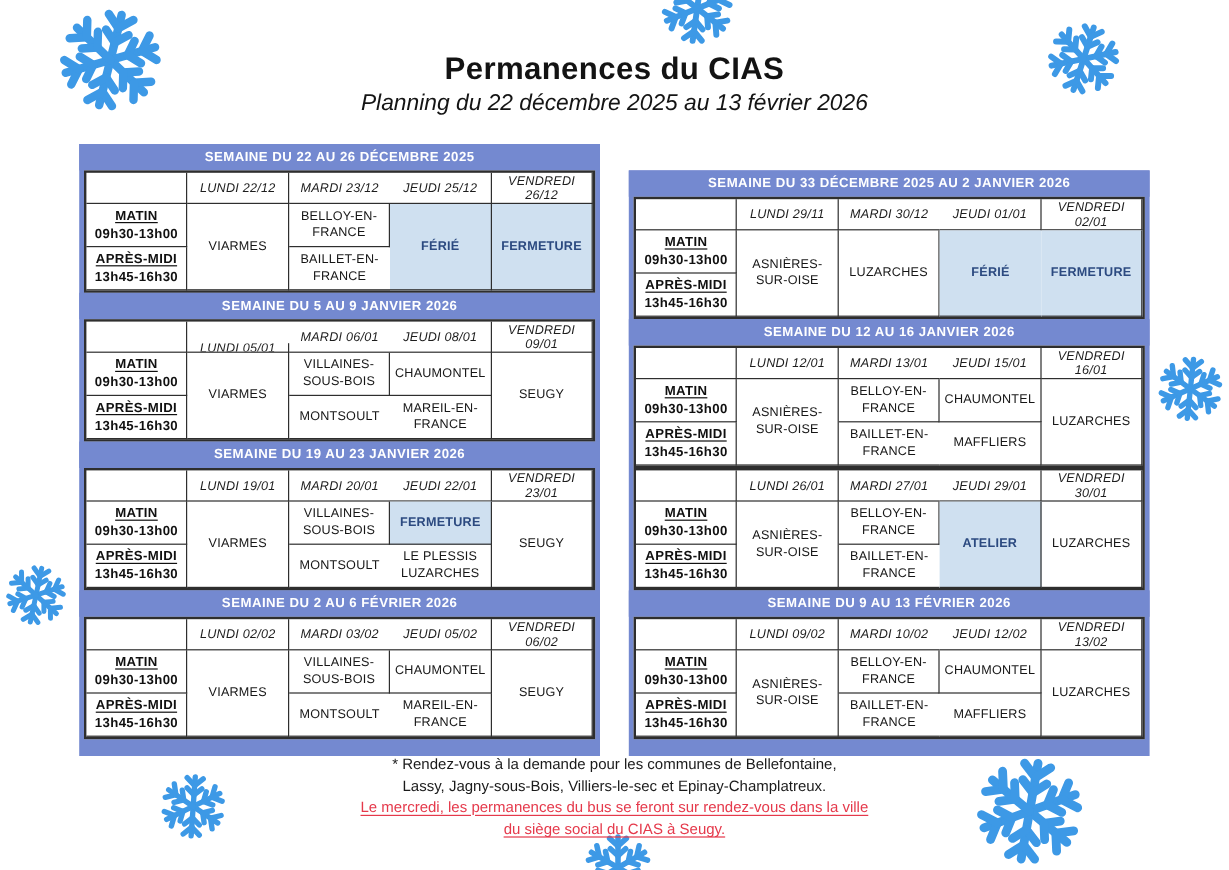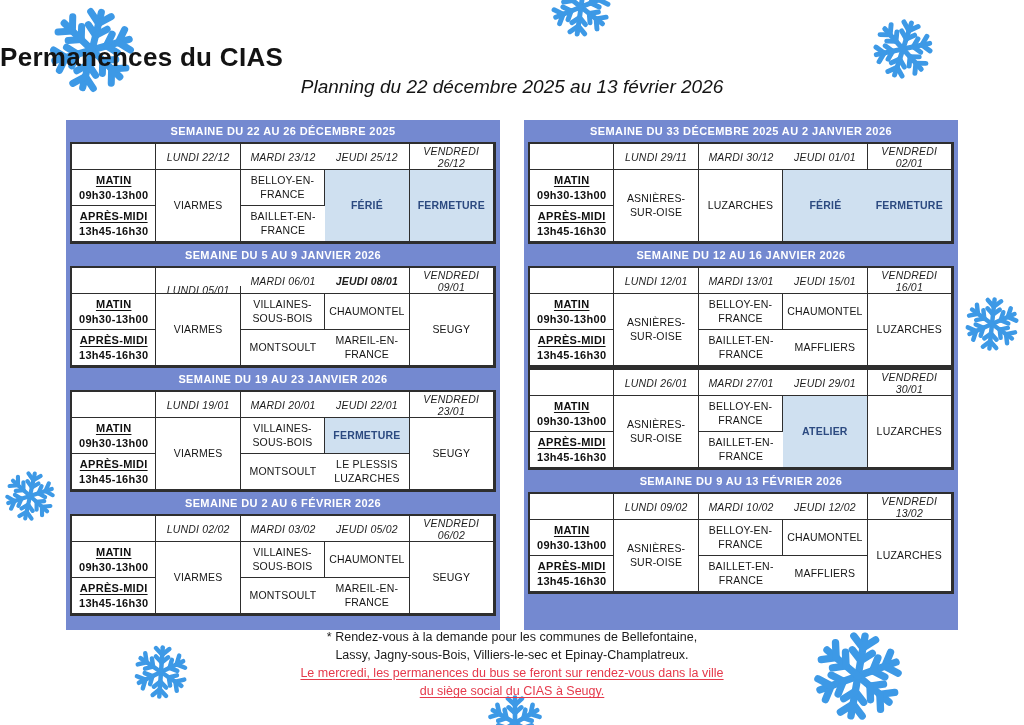--- a/index.html
+++ b/index.html
@@ -2,31 +2,31 @@
 <html style="--band-blue: #7489d0; --hl-bg: #cfe0f0; --hl-text: #2c4a80; --border-dark: #2e2e2e; --alert-red: #e5394b; --snow-blue: #3d99e6;"><head>
 <meta charset="utf-8">
 <style>
   html,body{margin:0;padding:0;}
   #page{
     position:relative; width:1024px; height:725px; background:#ffffff;
     overflow:hidden; font-family:"Liberation Sans", sans-serif;
   }
   
   .page-title{
-    position:absolute; top:42px; left:0; width:100%; text-align:left;
+    position:absolute; top:42px; left:0; width:100%; text-align:center;
     font-size:26px; font-weight:700; color:#131313; letter-spacing:.3px;
   }
   .page-subtitle{
     position:absolute; top:76px; left:0; width:100%; text-align:center;
     font-size:19px; font-style:italic; font-weight:500; color:#141414;
   }
   
   #schedule{
     position:absolute; left:66px; top:120px; width:892px;
-    display:flex; gap:24px;
+    display:flex; gap:24px;align-items:flex-end;
   }
   .half{
     width:443px; background:var(--band-blue); padding-bottom:14px;
   }
   .week-header{
     height:22px; display:flex; align-items:center; justify-content:center;
     color:#ffffff; font-size:11px; font-weight:700; letter-spacing:.4px;
     background:var(--band-blue);
   }
   .grid{
@@ -169,21 +169,21 @@
         <div class="cell slot" style="grid-row:2">
           <span class="u">MATIN</span>
           <span>09h30-13h00</span>
         </div>
         <div class="cell slot" style="grid-row:3">
           <span class="u">APRÈS-MIDI</span>
           <span>13h45-16h30</span>
         </div>
       <div class="cell day" style="grid-area: 1 / 2; margin-top: 18px;">LUNDI 05/01</div>
             <div class="cell day" style="grid-area: 1 / 3;">MARDI 06/01</div>
-            <div class="cell day" style="grid-area: 1 / 4; font-weight: bold;">JEUDI 08/01</div>
+            <div class="cell day" style="grid-area: 1 / 4;">JEUDI 08/01</div>
             <div class="cell day" style="grid-area: 1 / 5;">VENDREDI 09/01</div>
             <div class="cell loc" style="grid-area: 2 / 2 / span 2;">VIARMES</div>
             <div class="cell loc" style="grid-area: 2 / 3;">VILLAINES-SOUS-BOIS</div>
             <div class="cell loc" style="grid-area: 3 / 3;">MONTSOULT</div>
             <div class="cell loc" style="grid-area: 2 / 4;">CHAUMONTEL</div>
             <div class="cell loc" style="grid-area: 3 / 4;">MAREIL-EN-FRANCE</div>
             <div class="cell loc" style="grid-area: 2 / 5 / span 2;">SEUGY</div>
           </div>
     </div>
         <div class="week">

